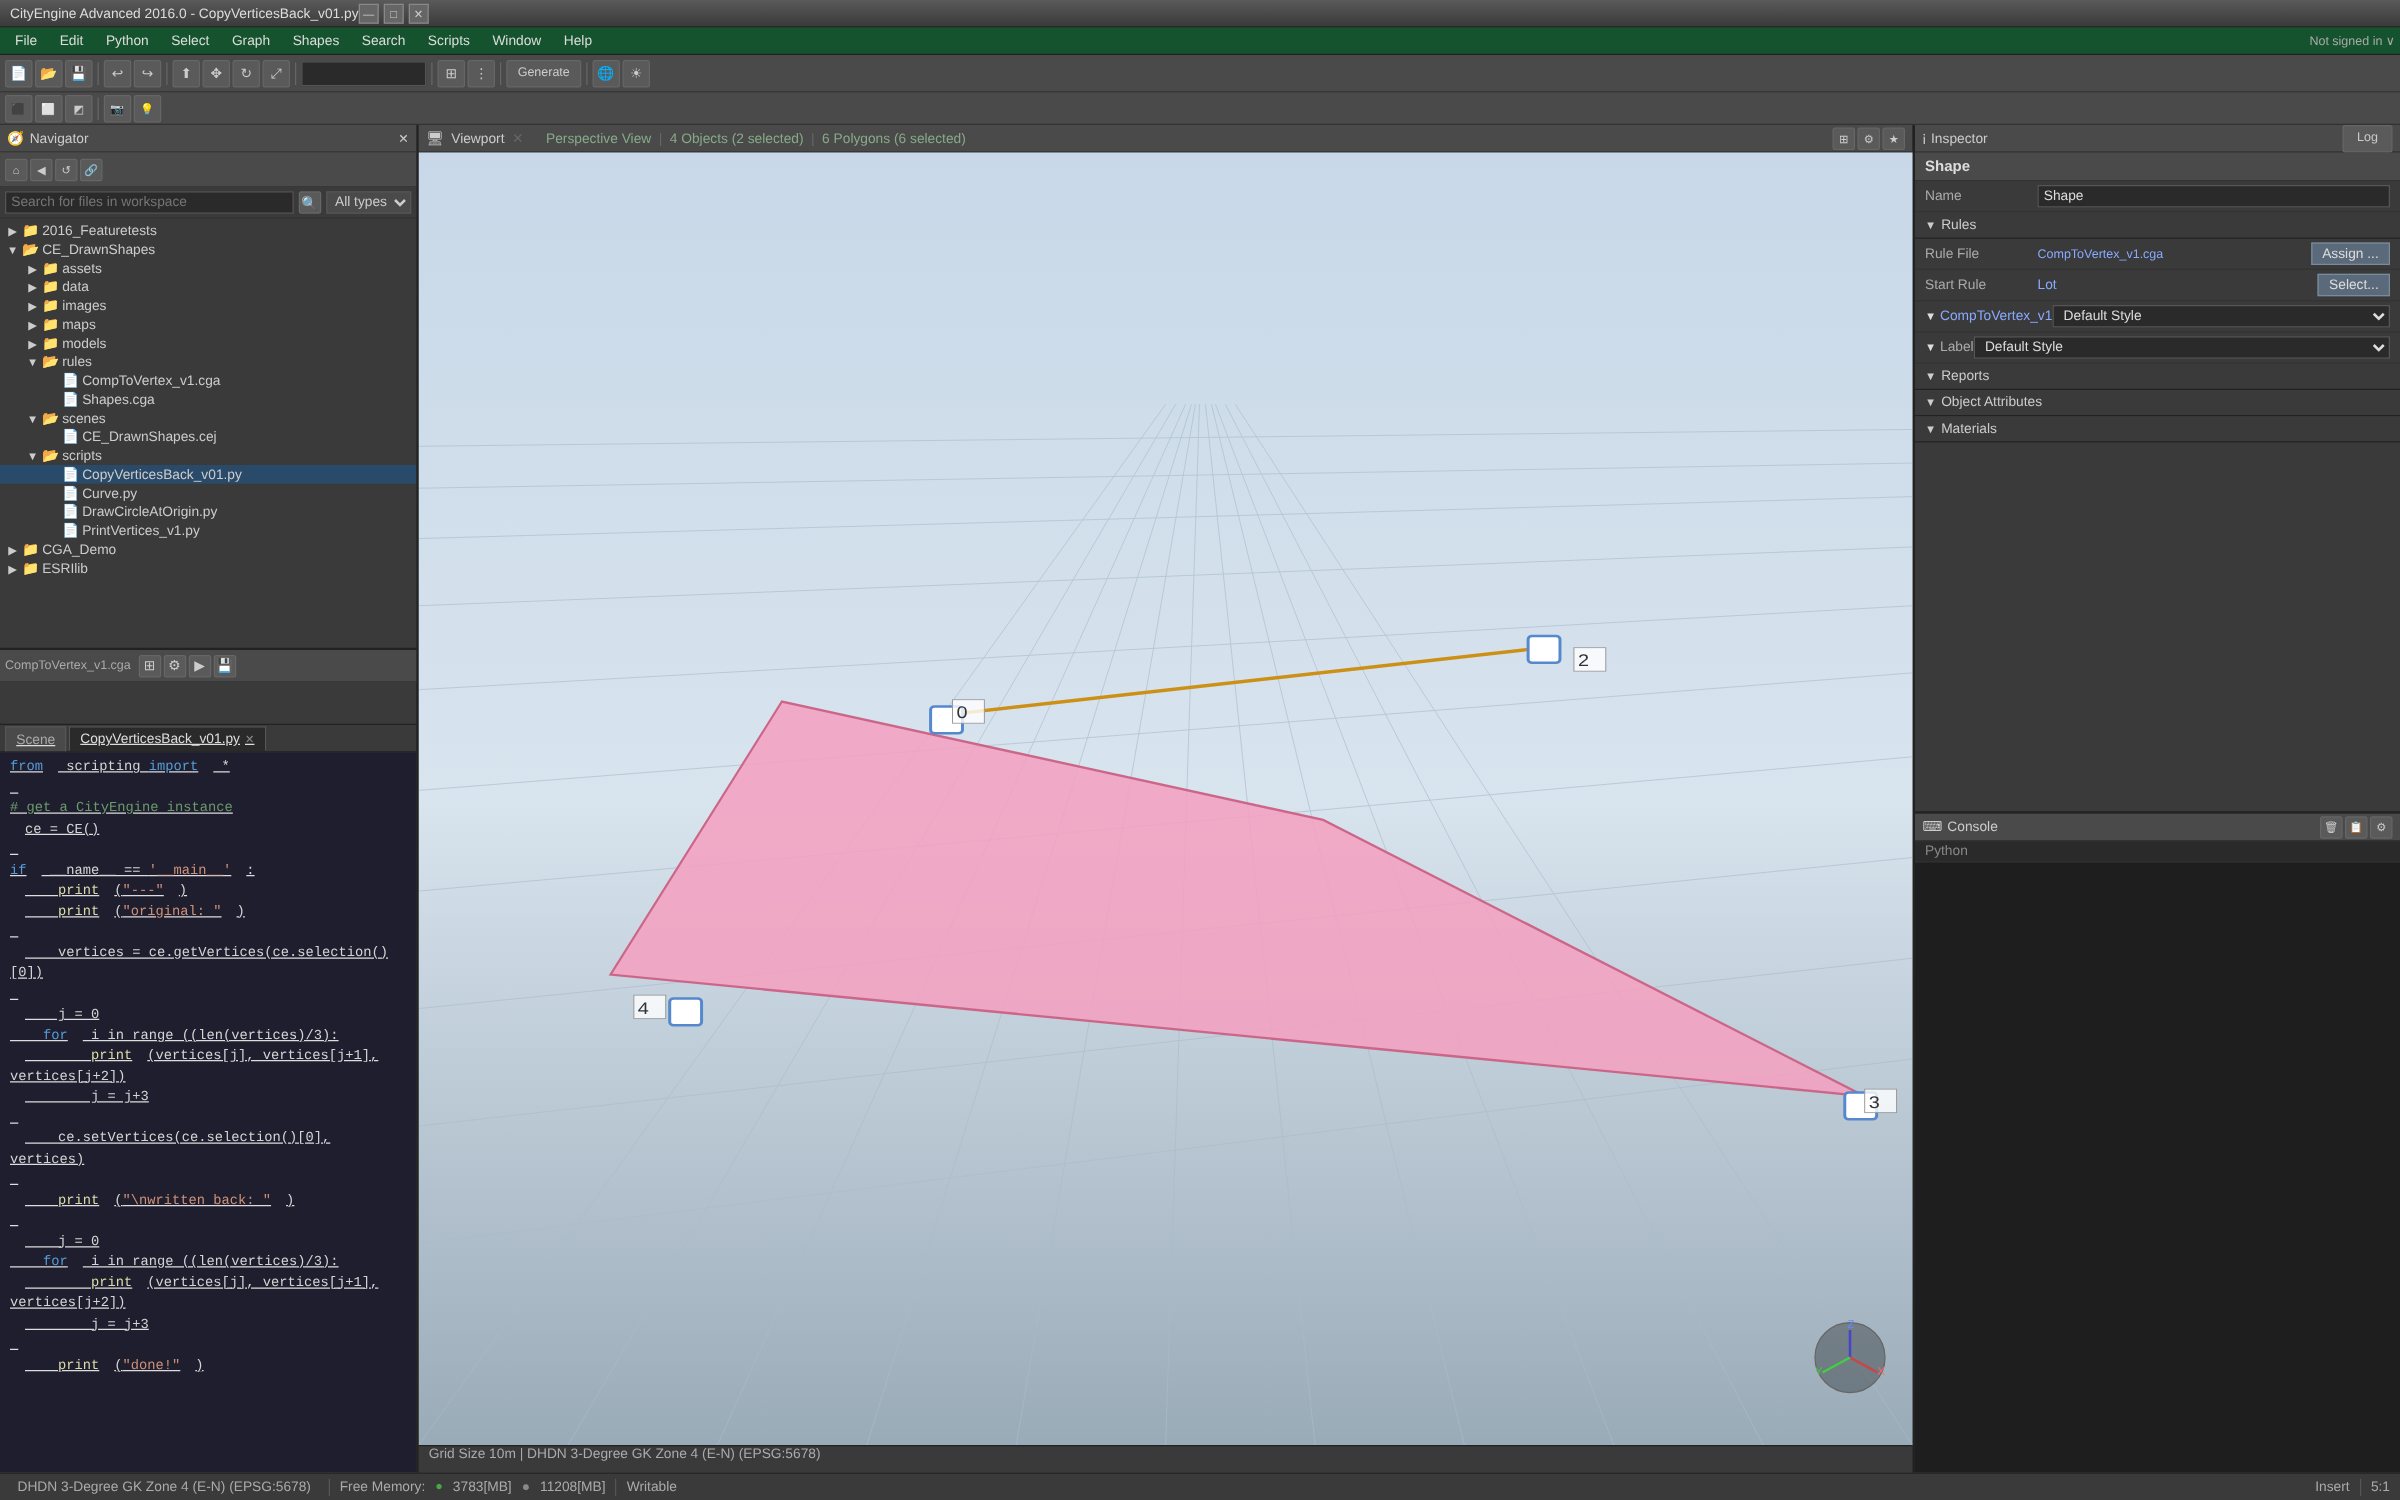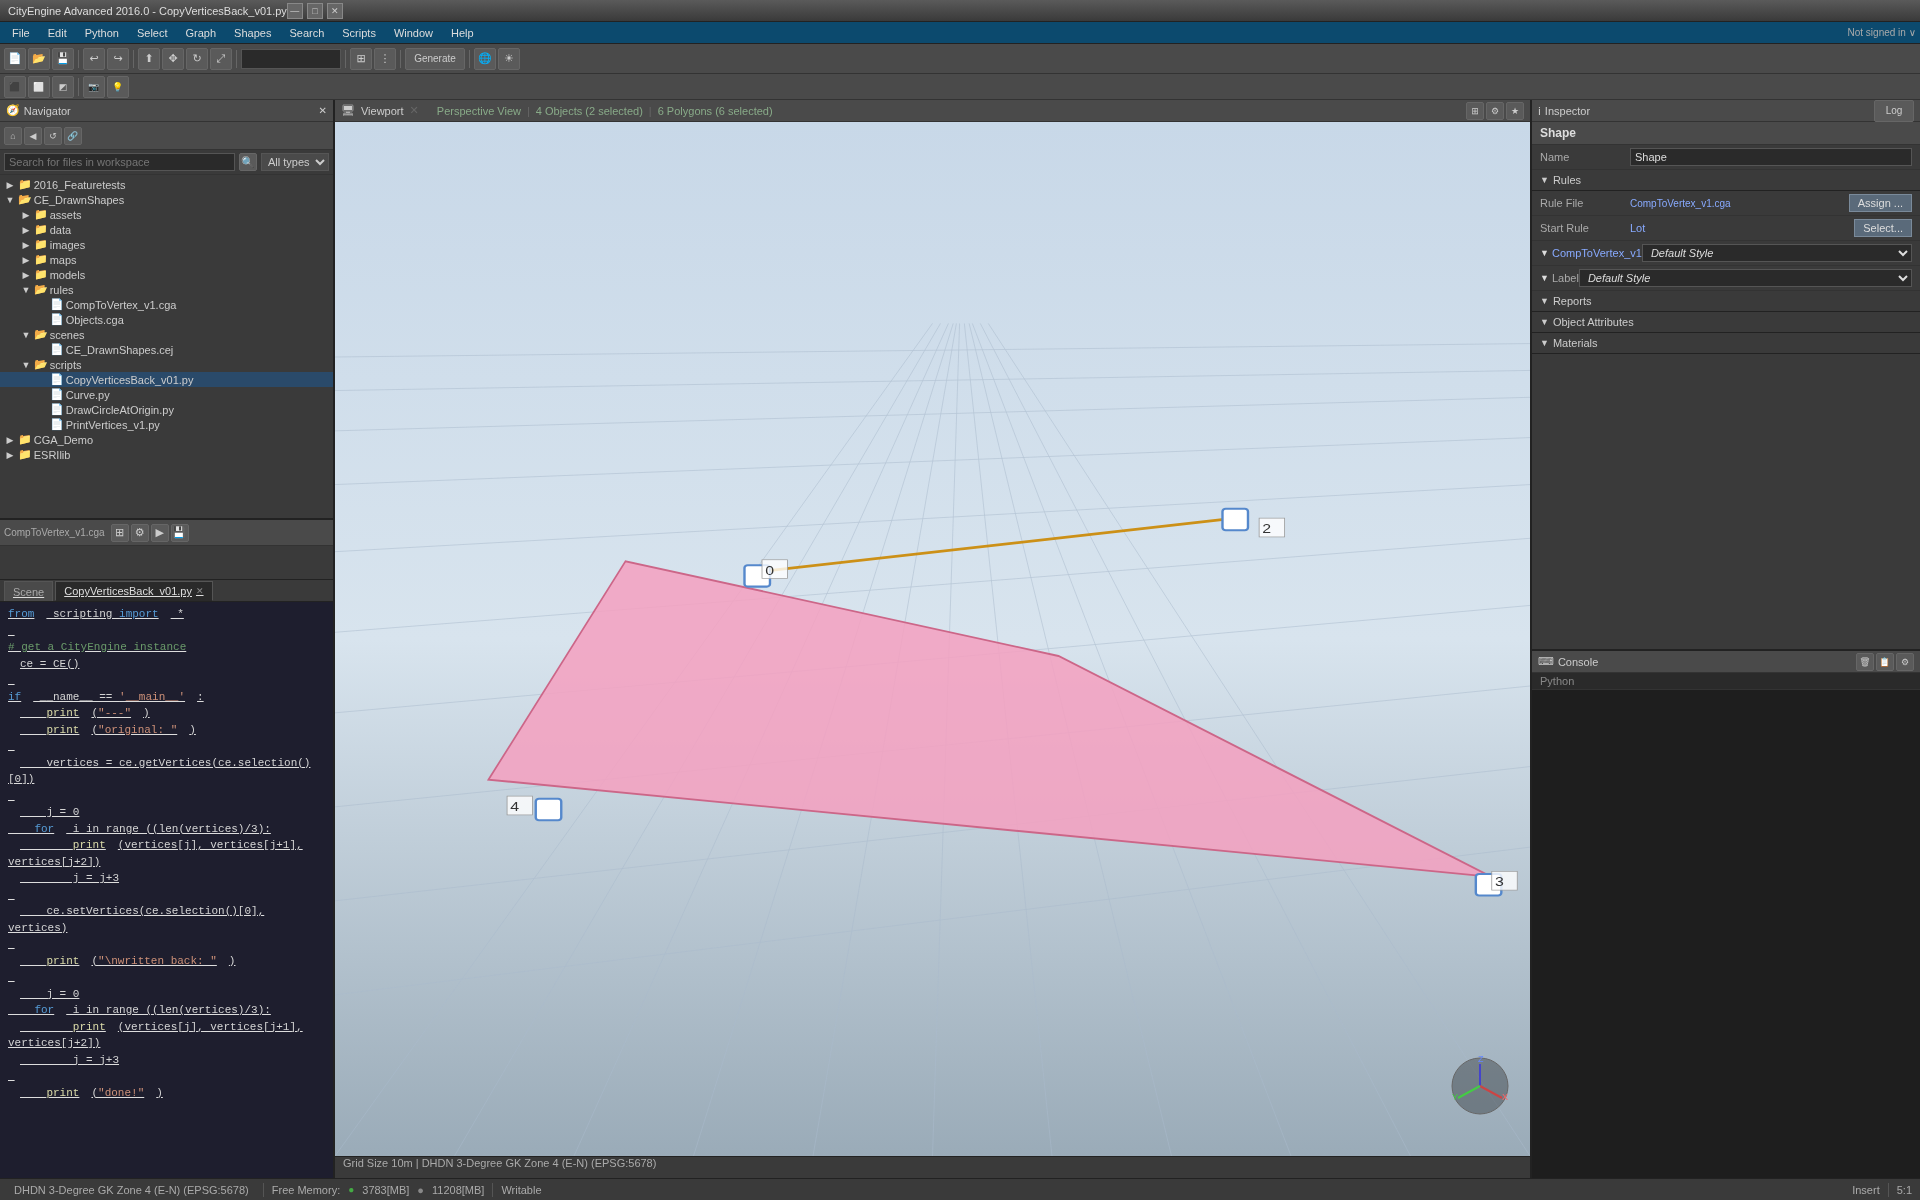--- a/index.html
+++ b/index.html
@@ -20,21 +20,21 @@
     #titlebar .win-btn {
       width: 16px; height: 16px;
       background: #666;
       border: 1px solid #888;
       display: flex; align-items: center; justify-content: center;
       font-size: 9px; cursor: pointer; color: #ccc;
     }
 
     
     #menubar {
-      background: #0c4a6e;
+      background: #14532d;
       height: 22px;
       display: flex;
       align-items: center;
       padding: 0 4px;
       border-bottom: 1px solid #222;
       gap: 2px;
     }
     .menu-item {
       padding: 2px 8px;
       cursor: pointer;
@@ -308,21 +308,20 @@
     }
 
     .rule-dropdown {
       flex: 1;
       background: #2a2a2a;
       border: 1px solid #555;
       color: #ddd;
       font-size: 11px;
       height: 18px;
       padding: 0 4px;
-      font-style: italic;
     }
 
     
     #console-panel {
       flex: 1;
       display: flex;
       flex-direction: column;
     }
     #console-header {
       background: #4a4a4a;
@@ -565,21 +564,21 @@
 
         <div class="tree-item" style="padding-left:36px;">
           <span class="tree-arrow"> </span>
           <span style="color:#fa0;">📄</span>
           <span>CompToVertex_v1.cga</span>
         </div>
 
         <div class="tree-item" style="padding-left:36px;">
           <span class="tree-arrow"> </span>
           <span style="color:#fa0;">📄</span>
-          <span>Objects.cga</span>
+          <span>Shapes.cga</span>
         </div>
 
         <div class="tree-item" style="padding-left:20px;">
           <span class="tree-arrow">▼</span>
           <span>📂</span>
           <span>scenes</span>
         </div>
 
         <div class="tree-item" style="padding-left:36px;">
           <span class="tree-arrow"> </span>

